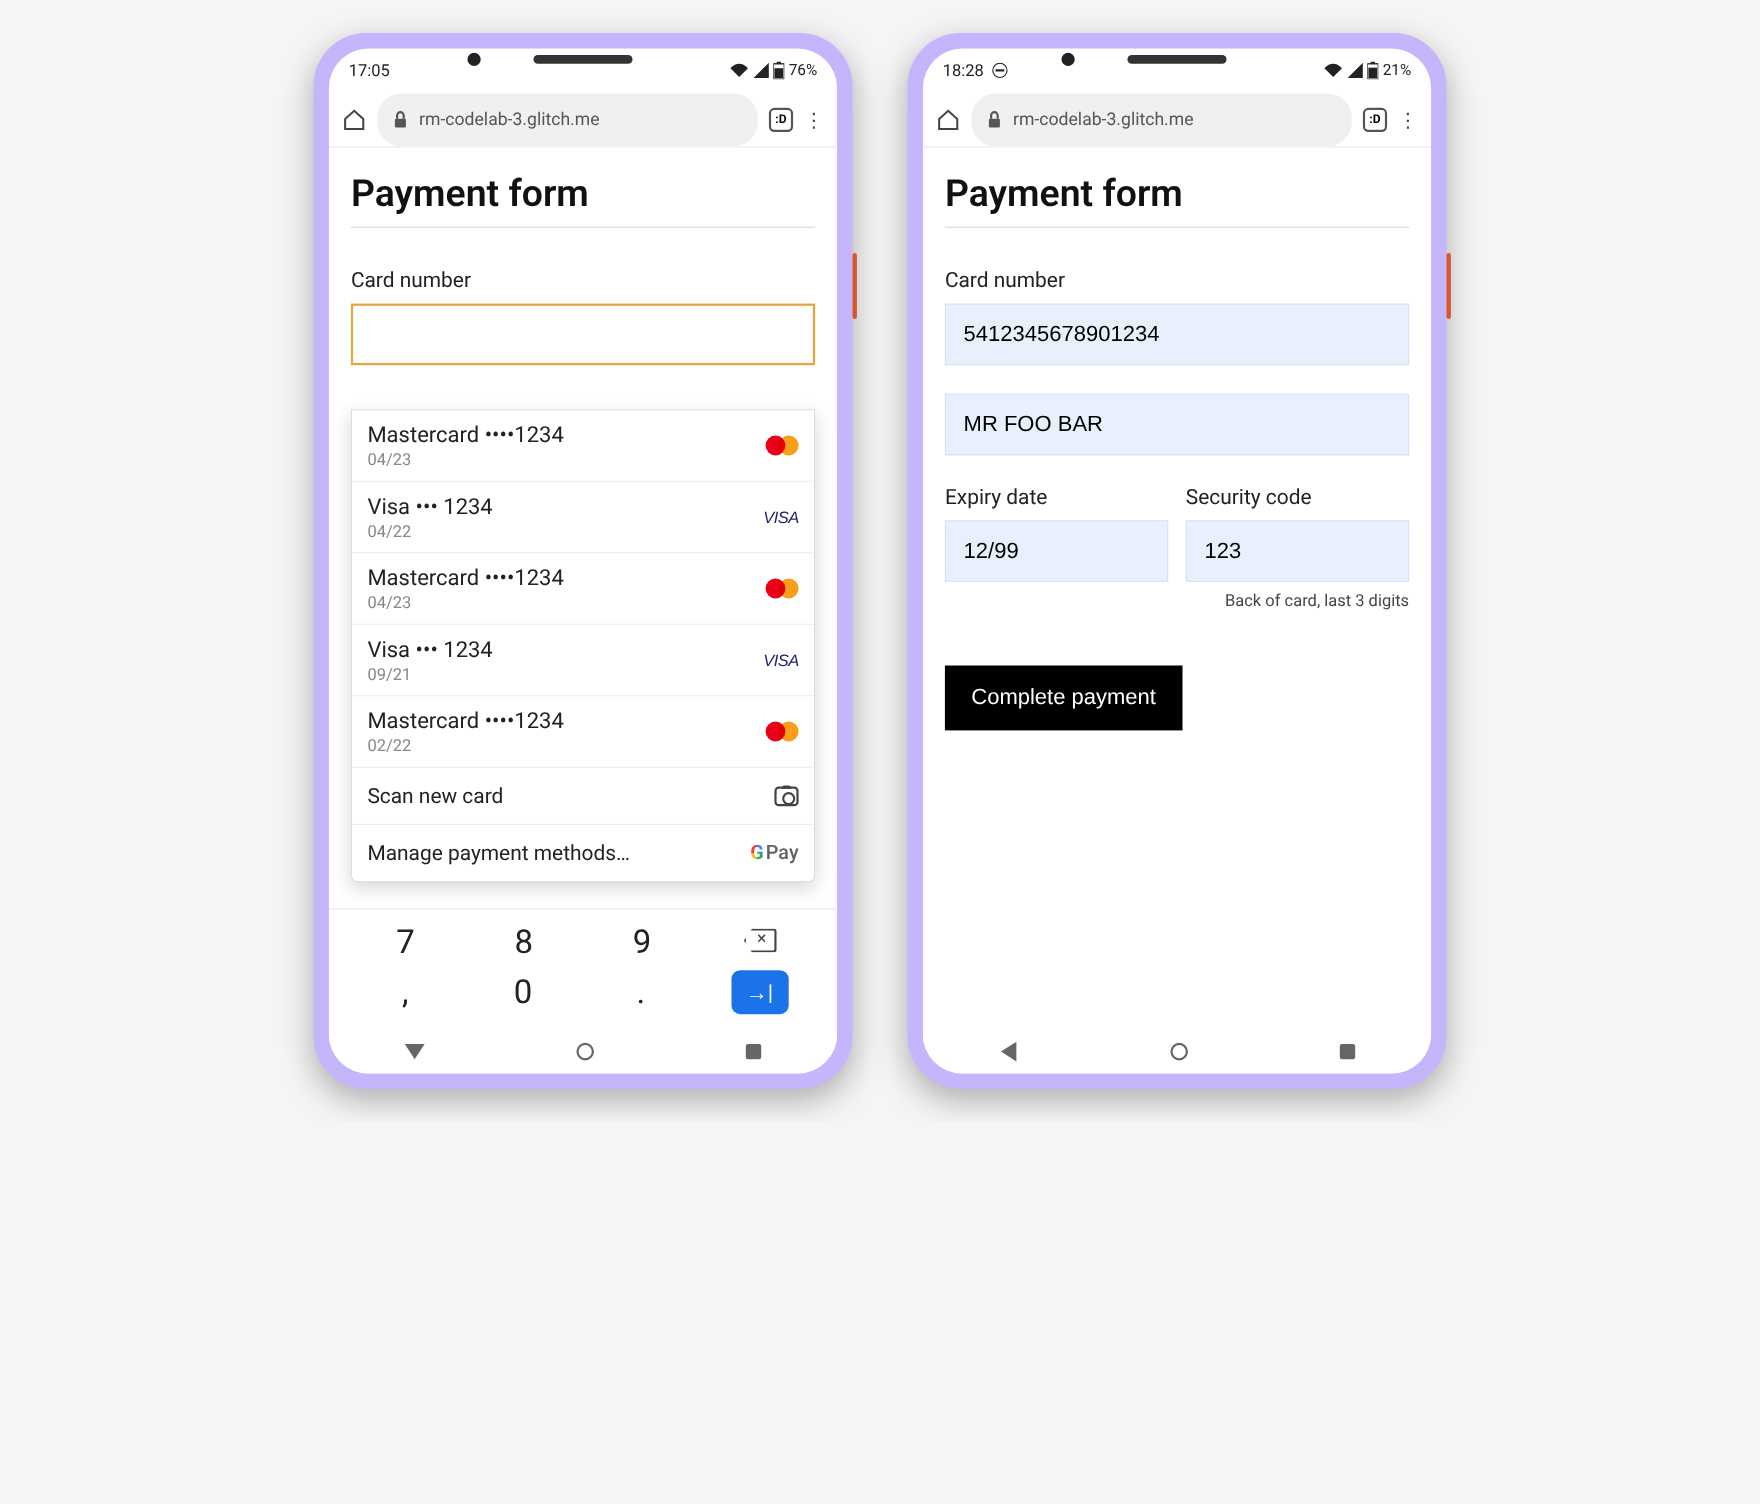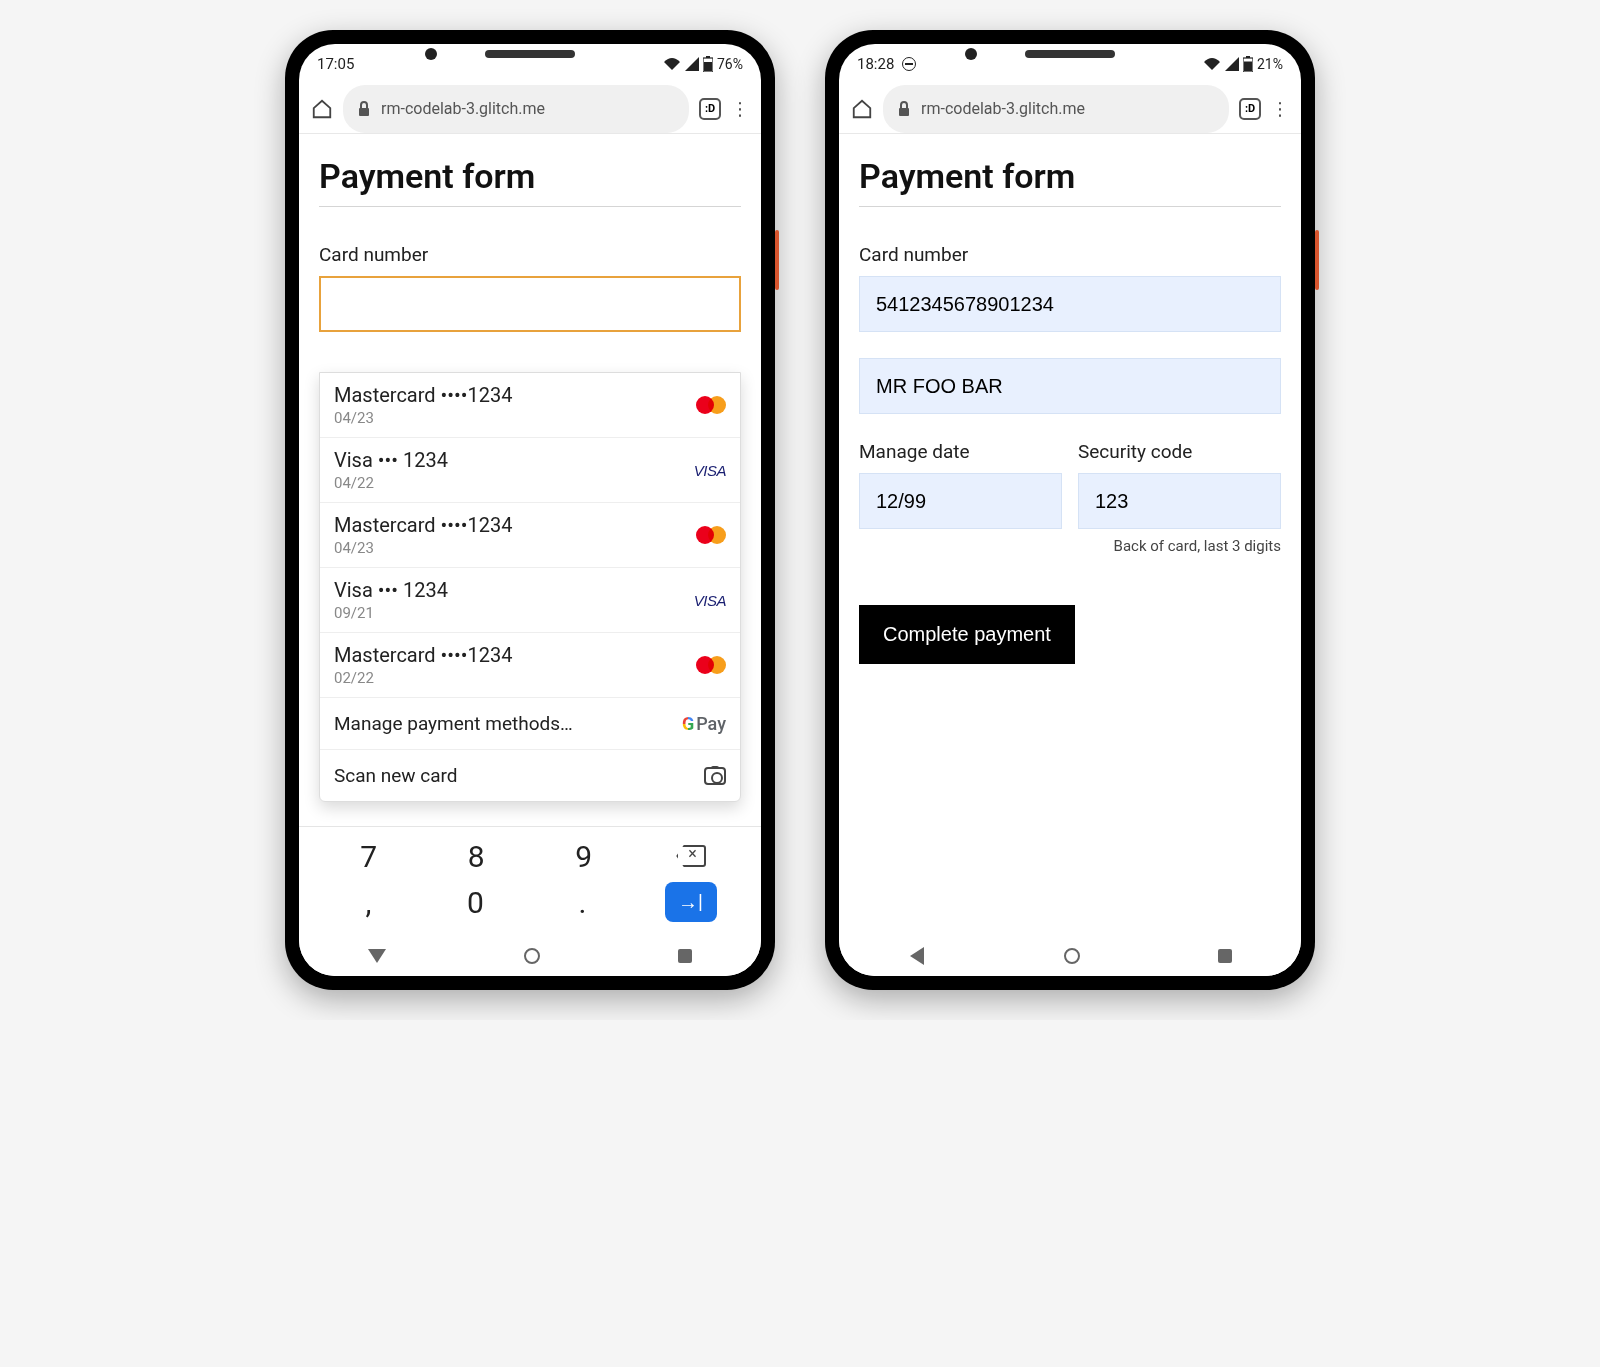--- a/index.html
+++ b/index.html
@@ -7,21 +7,21 @@
     font-family: -apple-system, BlinkMacSystemFont, 'Segoe UI', Roboto, Arial, sans-serif;
     background: #f5f5f5;
     display: flex;
     justify-content: center;
     gap: 50px;
     padding: 30px;
   }
   .phone {
     width: 490px;
     height: 960px;
-    background: #000000;
+    background: #c4b5fd;
     border-radius: 48px;
     padding: 14px;
     position: relative;
     box-shadow: 0 10px 30px rgba(0,0,0,0.3);
   }
   .phone::after {
     content: '';
     position: absolute;
     right: -4px;
     top: 200px;
@@ -305,29 +305,29 @@
             </div>
             <div class="card-row">
               <div class="card-text">
                 <div class="card-main">Mastercard  ••••1234</div>
                 <div class="card-sub">02/22</div>
               </div>
               <span class="mc-icon"></span>
             </div>
           </div>
         <div class="action-row">
+          <span>Scan new card</span>
+          <span class="cam-icon"></span>
+        </div>
+        <div class="action-row">
           <span>Manage payment methods…</span>
           <span class="gpay-icon">
             <span class="g-letter">G</span>
               <span class="pay-word">Pay</span>
           </span>
-        </div>
-        <div class="action-row">
-          <span>Scan new card</span>
-          <span class="cam-icon"></span>
         </div>
       </div>
     </div>
 
     <div class="keyboard">
       <div class="krow">
         <span class="key">7</span>
         <span class="key">8</span>
         <span class="key">9</span>
         <span class="key"><span class="bksp-icon"></span></span>
@@ -407,21 +407,21 @@
         <label class="field-label">Card number</label>
         <input class="input autofilled" type="text" value="5412345678901234" style="">
       </div>
 
       <div class="field-group">
         <input class="input autofilled" type="text" value="MR FOO BAR" style="">
       </div>
 
       <div class="row-2">
         <div class="field-group">
-          <label class="field-label">Manage date</label>
+          <label class="field-label">Expiry date</label>
           <input class="input autofilled" type="text" value="12/99" style="">
         </div>
         <div class="field-group">
           <label class="field-label">Security code</label>
           <input class="input autofilled" type="text" value="123" style="">
           <div class="hint">Back of card, last 3 digits</div>
         </div>
       </div>
 
       <button class="primary-btn">Complete payment</button>

